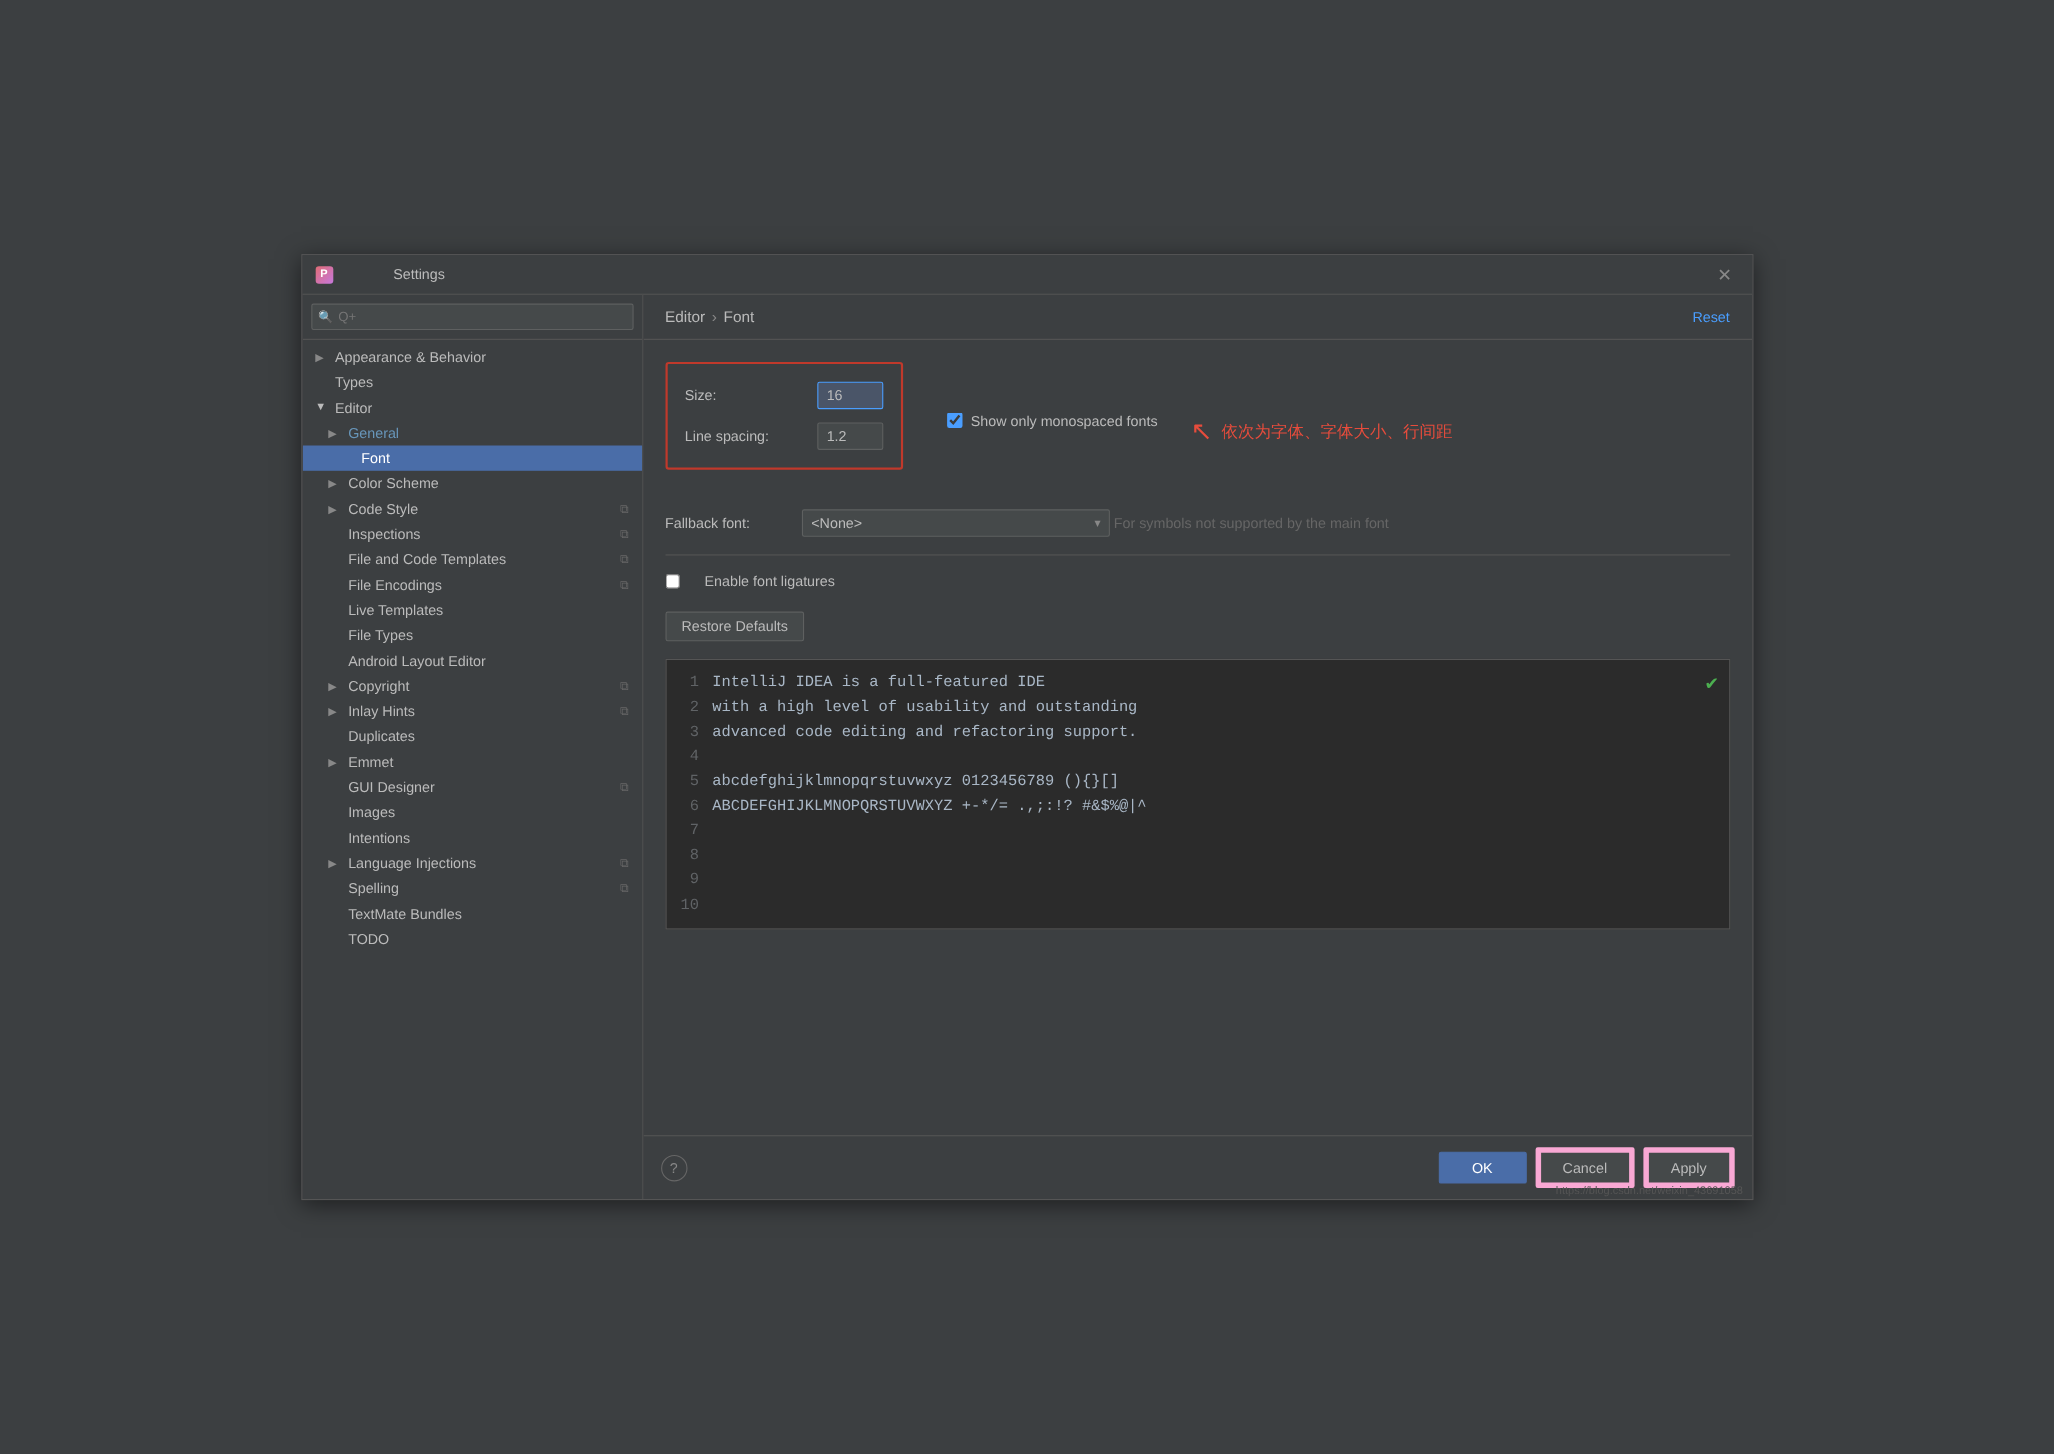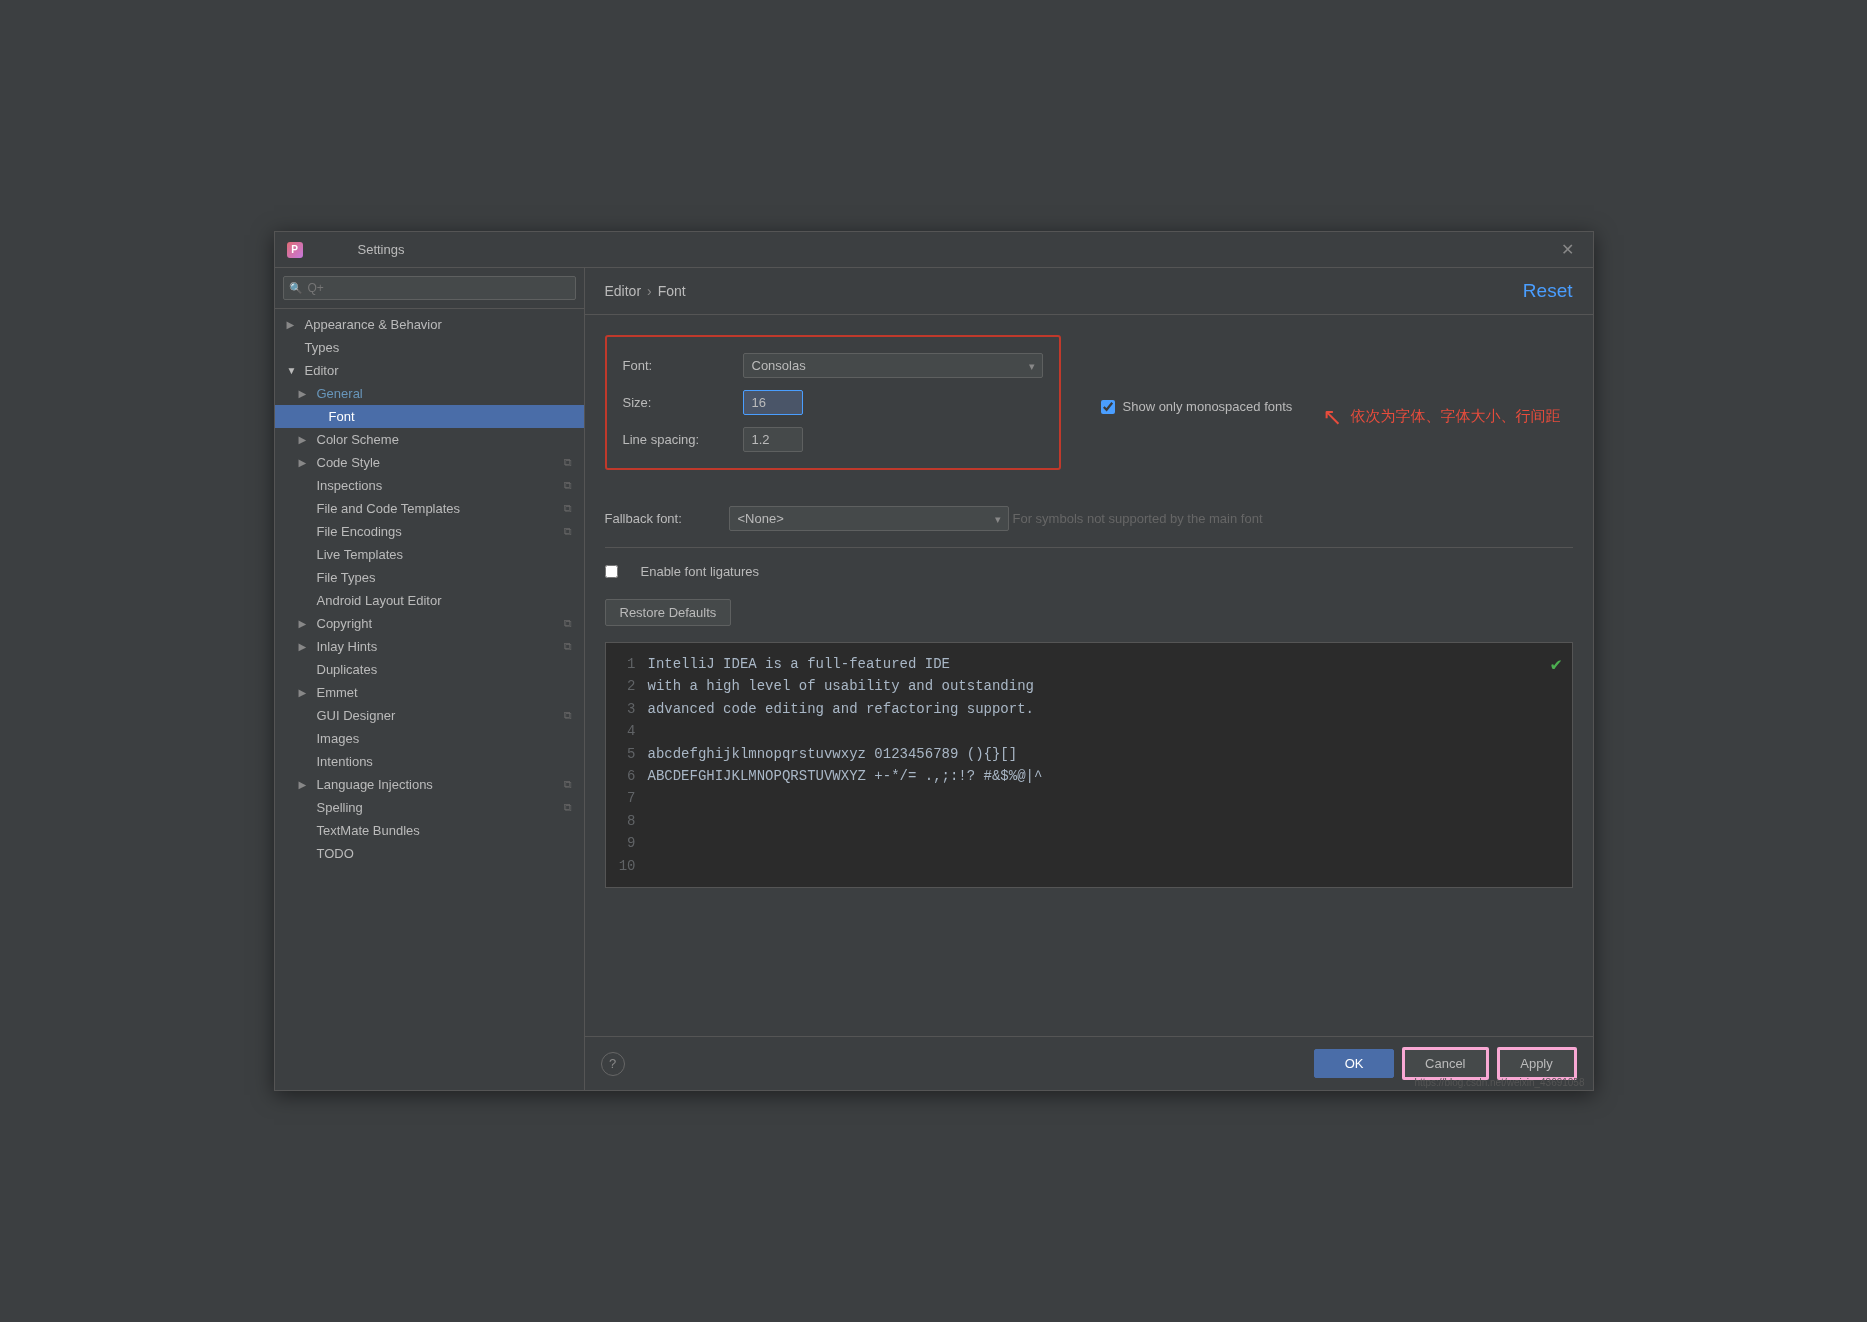--- a/index.html
+++ b/index.html
@@ -156,21 +156,21 @@
       gap: 6px;
       font-size: 14px;
       color: #bbbbbb;
     }
     .breadcrumb-sep { color: #888; }
     .reset-btn {
       color: #4a9eff;
       background: none;
       border: none;
       cursor: pointer;
-      font-size: 19px;
+      font-size: 13px;
     }
     .main-body {
       flex: 1;
       padding: 20px;
       overflow-y: auto;
     }
     .font-settings-box {
       border: 2px solid #c0392b;
       border-radius: 3px;
       padding: 16px;
@@ -350,21 +350,21 @@
       border: 1px solid #4a6da8;
       color: #fff;
       padding: 6px 20px;
       font-size: 13px;
       cursor: pointer;
       border-radius: 2px;
       min-width: 80px;
     }
     .btn-cancel, .btn-apply {
       background: #45494a;
-      border: 3px solid #f9a8d4;
+      border: 5px solid #f9a8d4;
       color: #bbbbbb;
       padding: 6px 20px;
       font-size: 13px;
       cursor: pointer;
       border-radius: 2px;
       min-width: 80px;
     }
     .watermark {
       position: absolute;
       bottom: 2px;
@@ -546,28 +546,20 @@
           <span>Font</span>
         </div>
         <button class="reset-btn">Reset</button>
       </div>
 
       <div class="main-body">
         <div class="top-section">
 
           <div class="font-settings-box">
 
-            <div class="setting-row">
-              <span class="setting-label">Font:</span>
-              <div class="select-wrapper">
-                <select class="font-select">
-                  <option>Consolas</option>
-                </select>
-              </div>
-            </div>
 
             <div class="setting-row">
               <span class="setting-label">Size:</span>
               <input type="text" class="size-input highlighted" value="16" style="">
             </div>
 
             <div class="setting-row">
               <span class="setting-label">Line spacing:</span>
               <input type="text" class="size-input" value="1.2" style="">
             </div>

